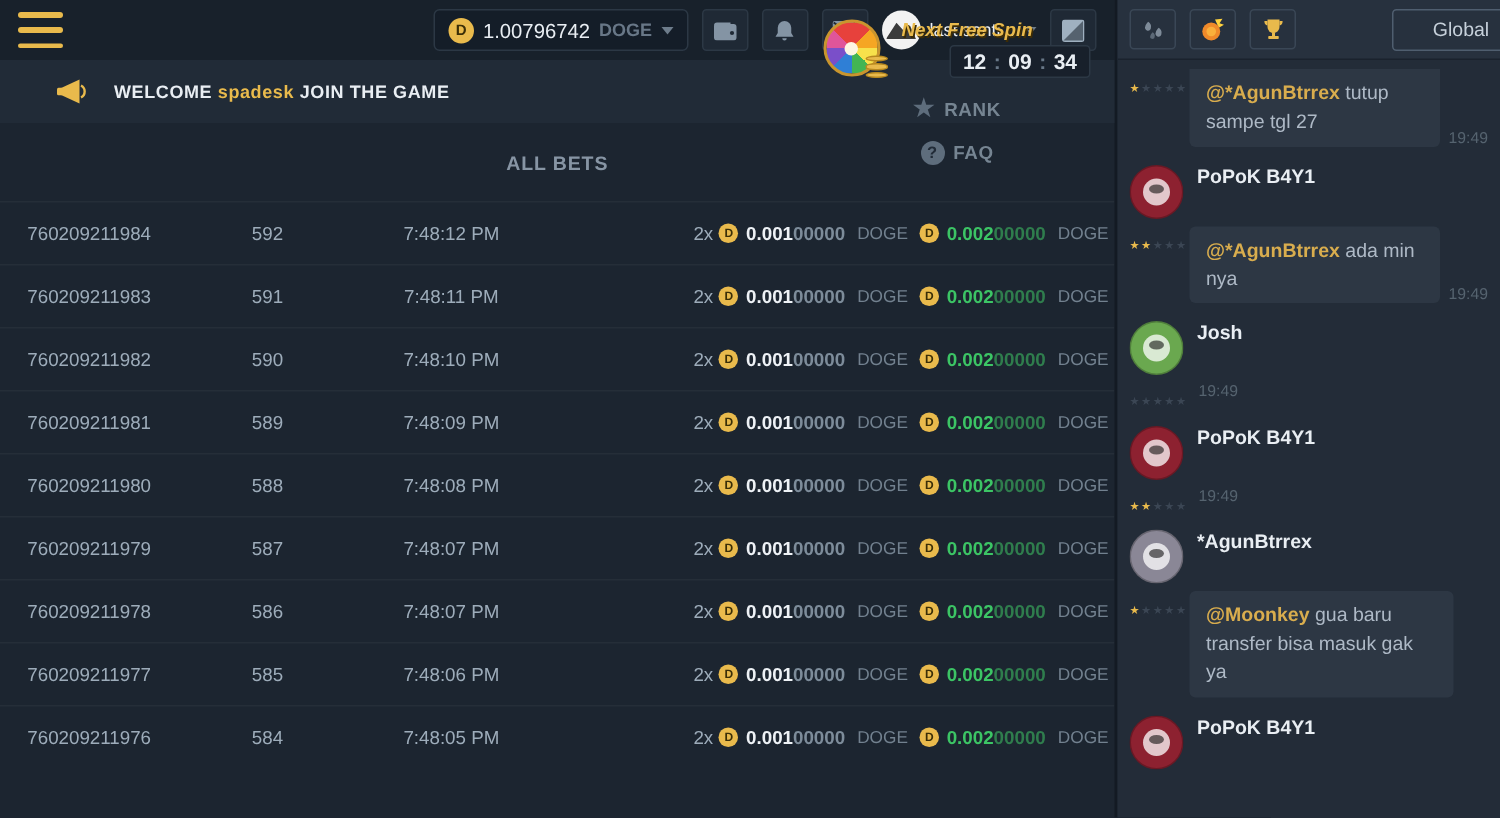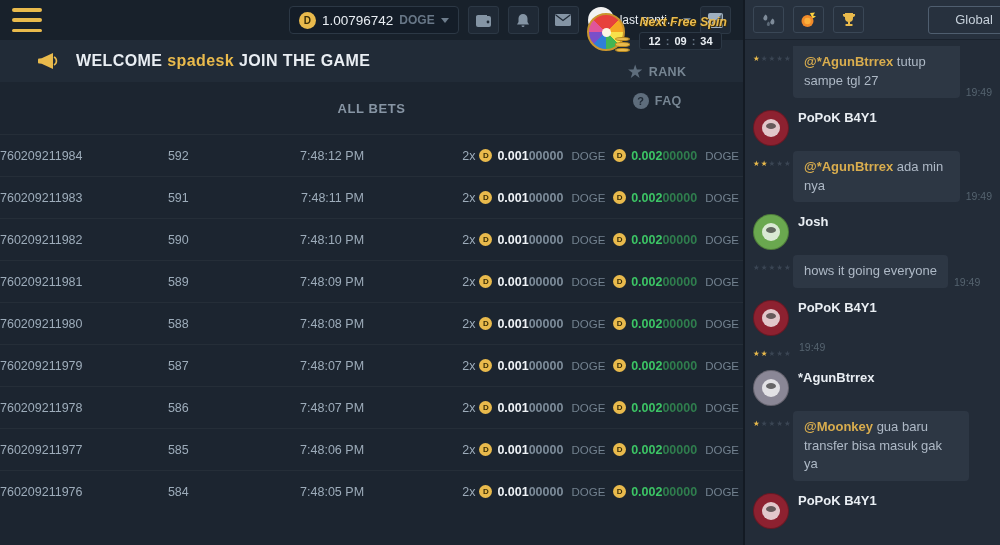--- a/index.html
+++ b/index.html
@@ -26,50 +26,50 @@
   .balance-cur{color:var(--muted2);font-size:12px;font-weight:bold;}
   .caret{width:0;height:0;border-left:4.5px solid transparent;border-right:4.5px solid transparent;border-top:5px solid #6d7c8b;}
   .sq-btn{width:31px;height:28px;background:#1f2935;border:1px solid var(--border);border-radius:3px;display:flex;align-items:center;justify-content:center;cursor:pointer;}
   .user-chip{display:flex;align-items:center;gap:6px;cursor:pointer;}
   .avatar-sm{width:26px;height:26px;border-radius:50%;background:#f2f2f2;position:relative;overflow:hidden;flex:none;}
   .avatar-sm .mountain{position:absolute;left:3px;right:3px;bottom:7px;height:12px;background:#3b3b3b;clip-path:polygon(0 100%,35% 10%,60% 55%,80% 25%,100% 100%);}
   .user-name{color:var(--text);font-weight:normal;font-size:12px;max-width:78px;white-space:nowrap;}
 
   .banner{height:42px;background:var(--bg-banner);display:flex;align-items:center;padding:0 16px;flex:none;}
   .mega{flex:none;margin-right:16px;margin-left:22px;}
-  .welcome{font-size:16px;font-weight:bold;letter-spacing:.4px;color:var(--text);text-align:center;}
+  .welcome{font-size:12px;font-weight:bold;letter-spacing:.4px;color:var(--text);text-align:center;}
   .welcome .u{color:var(--gold);}
   .banner-right{margin-left:auto;display:flex;align-items:center;gap:13px;flex-direction:column;}
   .spin-block{display:flex;align-items:center;gap:6px;position:relative;}
   .wheel{width:38px;height:38px;border-radius:50%;flex:none;position:relative;
     background:conic-gradient(#e7413c 0 45deg,#f5a623 45deg 90deg,#f7e14b 90deg 135deg,#43b553 135deg 180deg,#2f7fd6 180deg 225deg,#7a4fc9 225deg 270deg,#e0559a 270deg 315deg,#e7413c 315deg 360deg);
     border:2px solid #c9952e;}
   .wheel::after{content:"";position:absolute;left:50%;top:50%;width:9px;height:9px;margin:-4.5px 0 0 -4.5px;border-radius:50%;background:#fdf6e3;}
   .coins{position:absolute;left:26px;bottom:-3px;display:flex;flex-direction:column;gap:1px;}
   .coins i{display:block;width:15px;height:4.5px;border-radius:45%;background:var(--gold);border:1px solid #b8891f;}
   .spin-col{display:flex;flex-direction:column;gap:3px;margin-left:8px;}
   .spin-label{color:var(--gold);font-style:italic;font-weight:bold;font-size:12.5px;text-shadow:1px 1px 0 #3c2c06;white-space:nowrap;}
-  .timer{background:#18202b;border:1px solid var(--border);border-radius:3px;padding:2px 8px;display:flex;gap:5px;color:var(--text);font-weight:bold;font-size:11px;width:max-content;}
+  .timer{background:#18202b;border:1px solid var(--border);border-radius:3px;padding:2px 8px;display:flex;gap:5px;color:var(--text);font-weight:bold;font-size:14px;width:max-content;margin-left:32px;}
   .timer .c{color:var(--muted2);}
   .menu-link{display:flex;align-items:center;gap:6px;color:#76市8592;color:#768592;font-size:12.5px;font-weight:bold;letter-spacing:.4px;cursor:pointer;}
   .rank-star{font-size:16px;color:#5e6d7c;line-height:1;}
   .q-icon{width:16px;height:16px;border-radius:50%;background:#5e6d7c;color:#212b37;font-size:11px;font-weight:bold;display:flex;align-items:center;justify-content:center;}
 
   .tabs{height:52px;display:flex;justify-content:center;align-items:center;flex:none;}
   .tab{font-size:13px;font-weight:bold;letter-spacing:.6px;color:var(--muted);cursor:pointer;position:relative;padding:14px 4px;}
   .tab.active{color:var(--text);}
   .tab.active::after{content:"";position:absolute;left:-18px;right:-18px;bottom:0;height:3px;background:#c9a23f;border-radius:2px;}
 
   .table{flex:1;display:flex;flex-direction:column;overflow:hidden;}
   .thead{display:flex;height:30px;align-items:center;flex:none;}
   .thead span{font-size:10.5px;font-weight:bold;letter-spacing:.5px;color:#6b7987;text-align:center;}
   .trow{display:flex;height:42px;align-items:center;border-top:1px solid rgba(255,255,255,.045);flex:none;font-size:12.5px;color:#9dacba;}
-  .c1{width:16%;text-align:left;}
+  .c1{width:16%;text-align:center;}
   .c2{width:16%;text-align:center;}
-  .c3{width:17%;text-align:right;}
+  .c3{width:17%;text-align:center;}
   .c4{width:15%;text-align:right;}
   .c5{width:18%;display:flex;justify-content:center;align-items:center;gap:5px;}
   .c6{width:18%;display:flex;justify-content:center;align-items:center;gap:5px;}
   .coin-xs{width:13px;height:13px;font-size:8px;}
   .amt-main{color:#eef2f6;font-weight:bold;}
   .amt-rest{color:#7d8c9a;font-weight:bold;}
   .pft-main{color:var(--green);font-weight:bold;}
   .pft-rest{color:var(--green-dim);font-weight:bold;}
   .cur{color:#72818f;font-size:11.5px;margin-left:3px;}
 
@@ -429,21 +429,20 @@
     </div>
     <div class="msg-body">
       <span class="stars">
             <span>★</span>
             <span>★</span>
             <span>★</span>
             <span>★</span>
             <span>★</span>
           </span>
       <span class="bubble-wrap">
-        <span class="bubble"><span>hows it going everyone</span></span>
         <span class="stamp">19:49</span>
       </span>
     </div>
   </div>
 
   <div class="msg">
     <div class="msg-head">
       <span class="avatar" style="background: rgb(141, 33, 48);">
             <span class="face"></span>
           </span>

